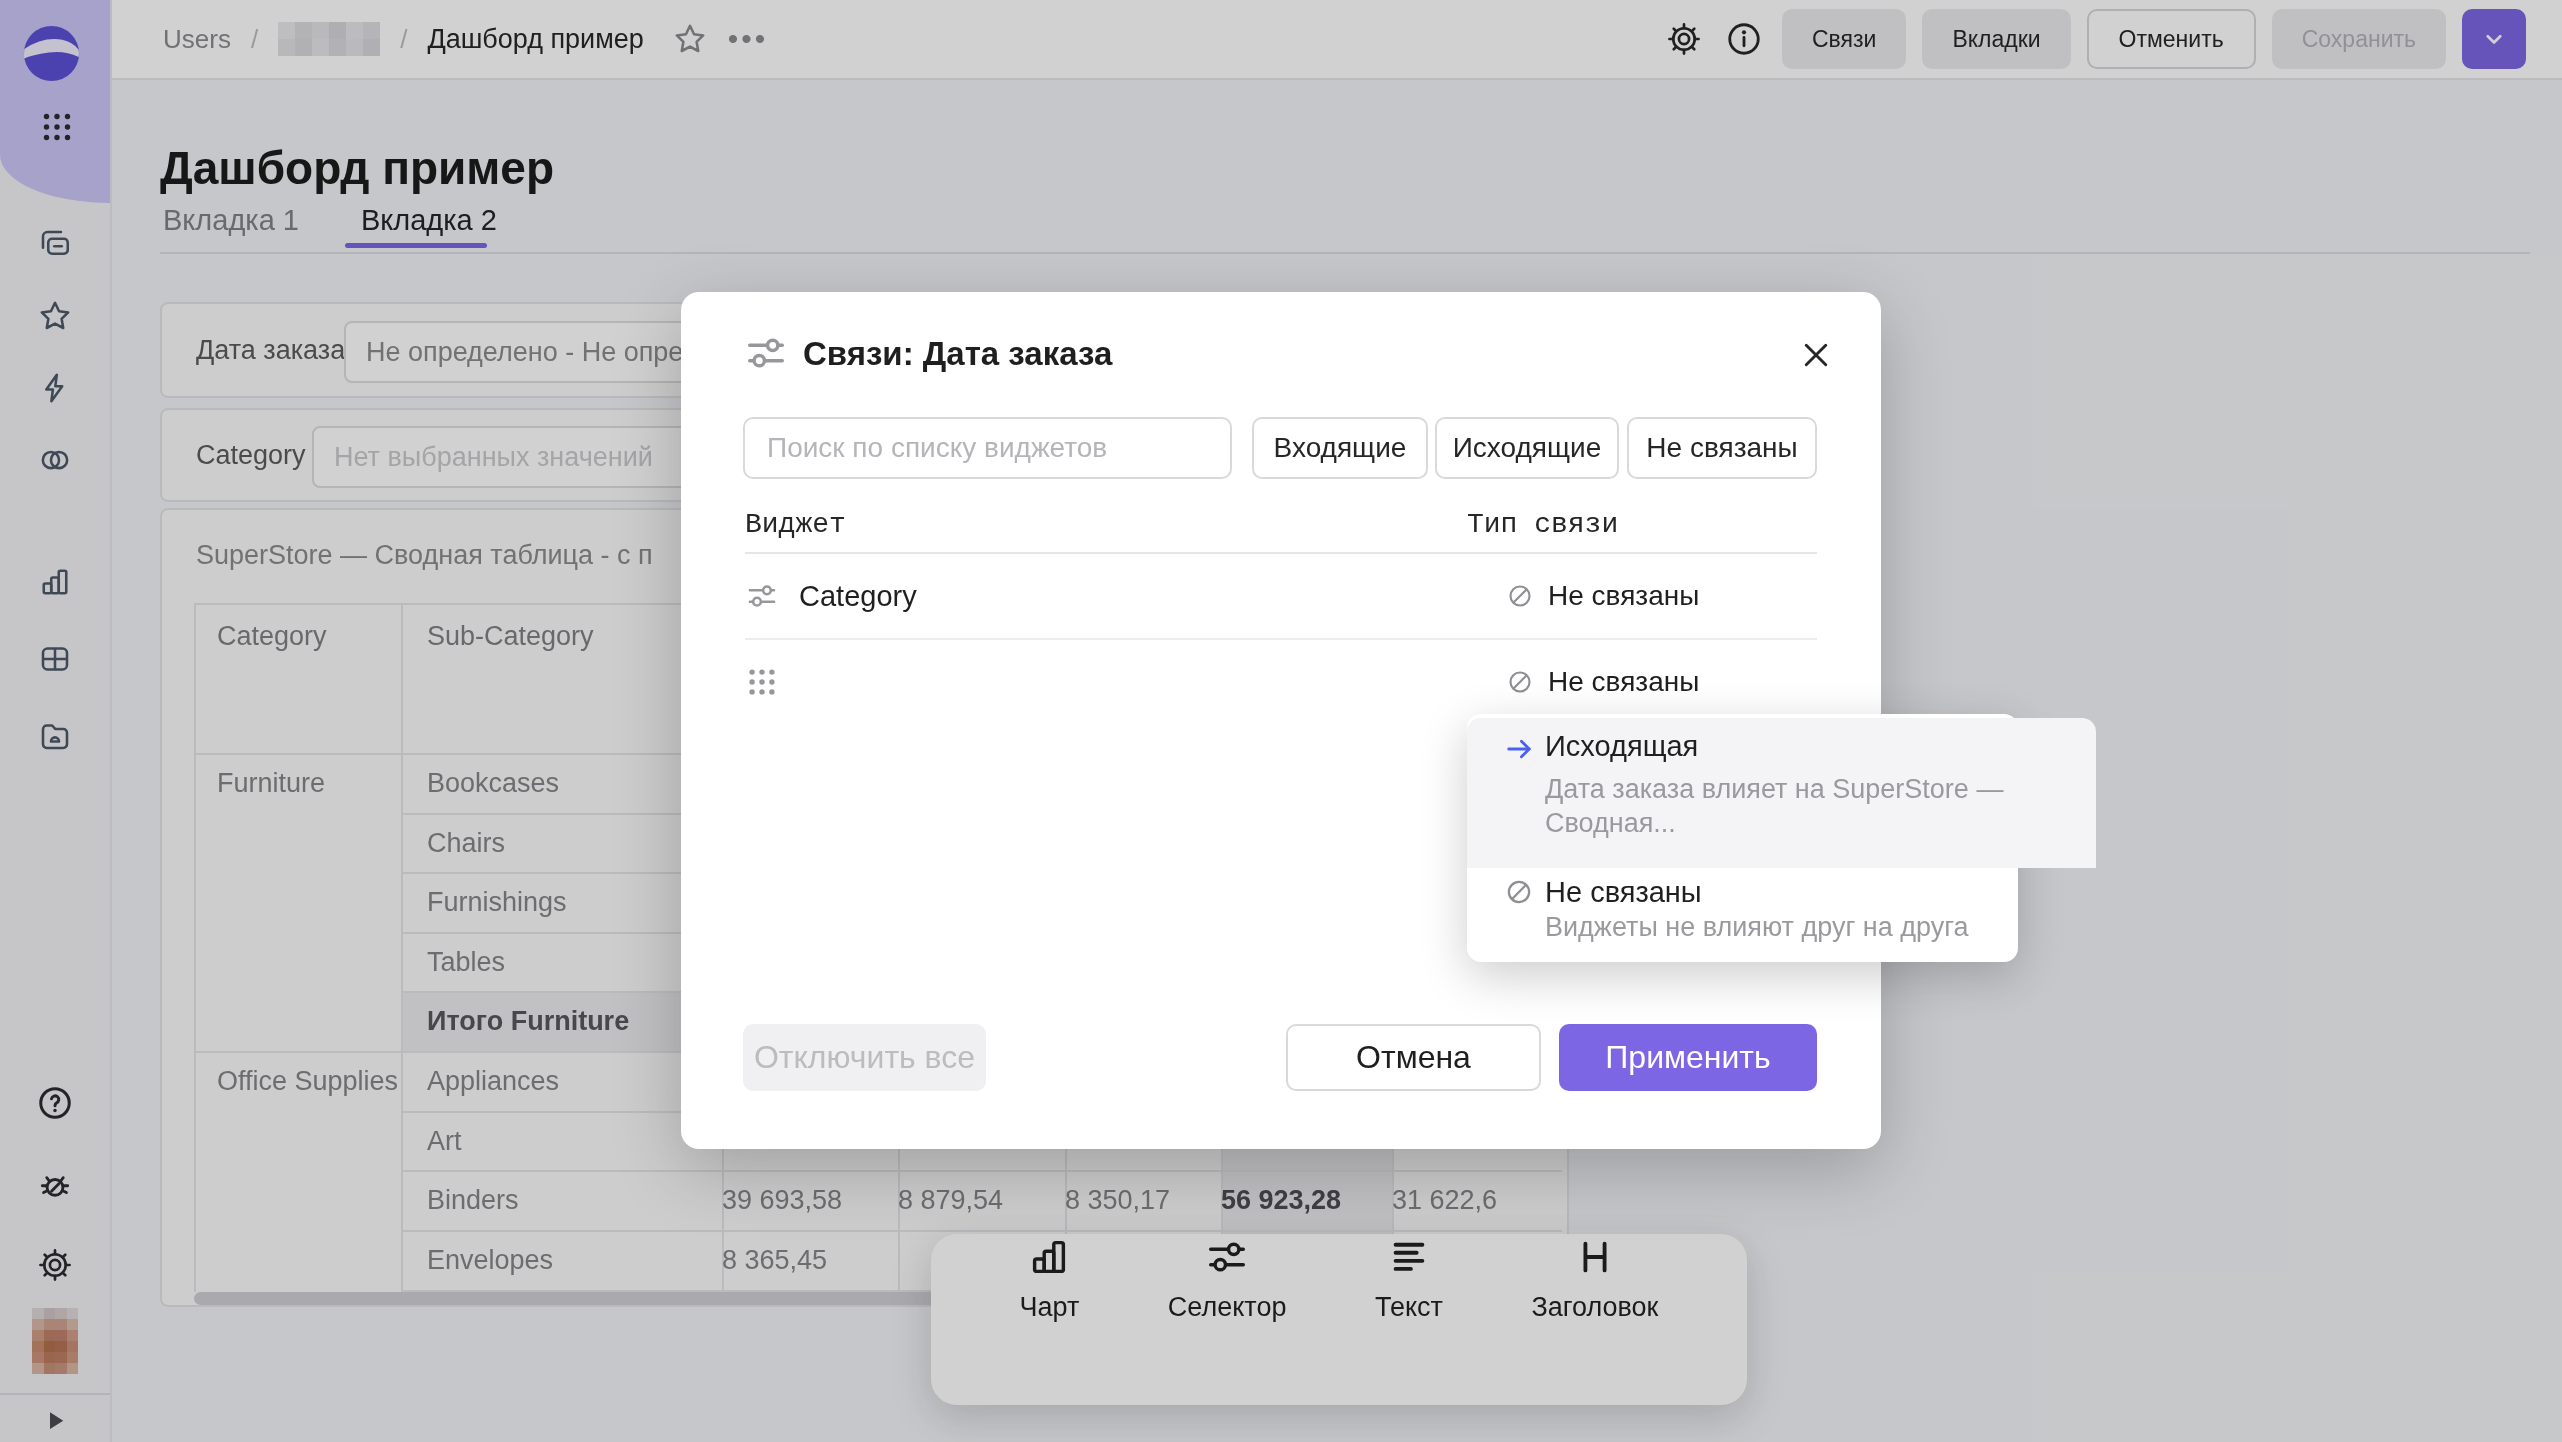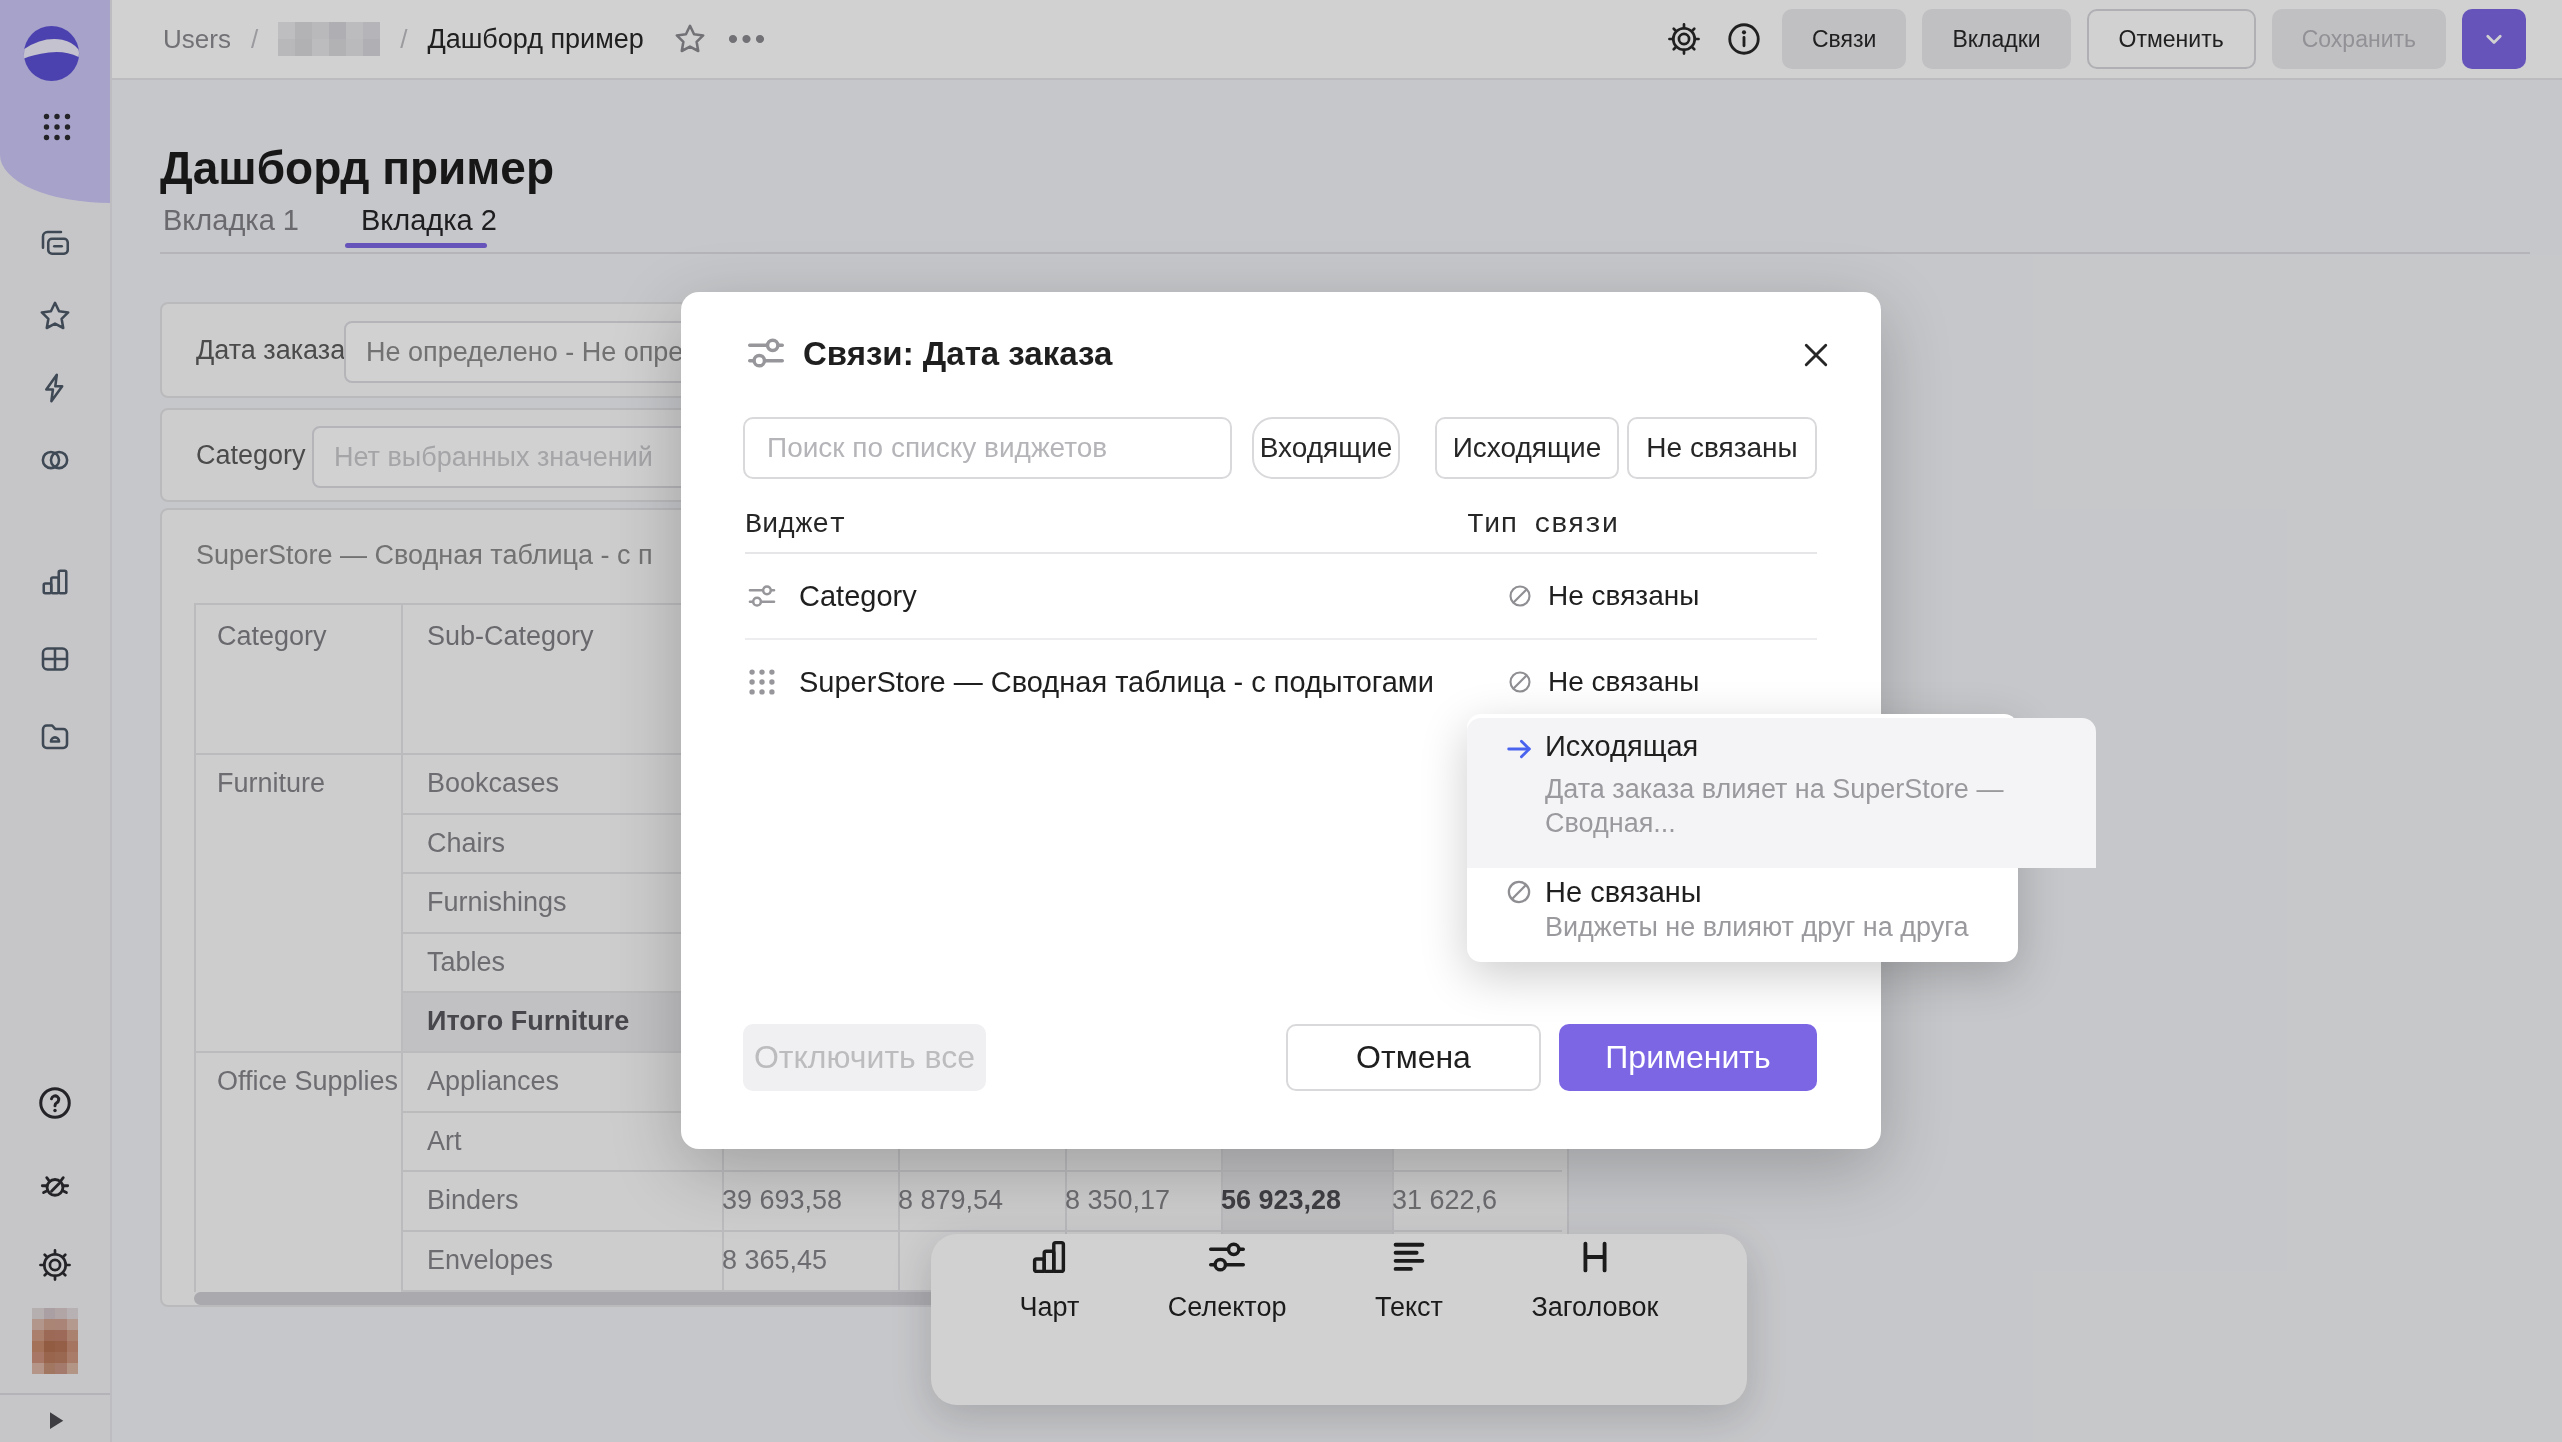--- a/index.html
+++ b/index.html
@@ -409,21 +409,21 @@
       </svg>
     </span>
     <div class="m-title">Связи: Дата заказа</div>
     <button class="m-close">
       <svg viewBox="0 0 24 24" width="36" height="36" fill="none" stroke="currentColor" stroke-width="1.9" stroke-linecap="round">
         <path d="M5.5 5.5 18.5 18.5M18.5 5.5 5.5 18.5"></path>
       </svg>
     </button>
 
     <input class="m-search" placeholder="Поиск по списку виджетов" style="">
-    <button class="m-fbtn" style="left:571px;width:148px;border-radius:21px;">Входящие</button>
+    <button class="m-fbtn" style="left:571px;width:176px;">Входящие</button>
     <button class="m-fbtn" style="left:754px;width:184px;">Исходящие</button>
     <button class="m-fbtn" style="left:946px;width:190px;">Не связаны</button>
 
     <div class="m-colh" style="left:64px;">Виджет</div>
     <div class="m-colh" style="left:786px;">Тип связи</div>
     <div class="m-sep" style="top:260px;"></div>
 
     <span class="ic m-rowicon" style="top:287px;">
       <svg viewBox="0 0 24 24" width="34" height="34" fill="none" stroke="currentColor" stroke-width="1.8" stroke-linecap="round">
         <path d="M3.5 8h17M3.5 16h17"></path>
@@ -447,21 +447,20 @@
           <circle cx="12" cy="5" r="1.9"></circle>
           <circle cx="19" cy="5" r="1.9"></circle>
         <circle cx="5" cy="12" r="1.9"></circle>
           <circle cx="12" cy="12" r="1.9"></circle>
           <circle cx="19" cy="12" r="1.9"></circle>
         <circle cx="5" cy="19" r="1.9"></circle>
           <circle cx="12" cy="19" r="1.9"></circle>
           <circle cx="19" cy="19" r="1.9"></circle>
       </svg>
     </span>
-    <div class="m-rowname" style="top:348px;">SuperStore — Сводная таблица - с подытогами</div>
     <span class="ic m-typeicon" style="top:375px;">
       <svg viewBox="0 0 24 24" width="30" height="30" fill="none" stroke="currentColor" stroke-width="1.7">
         <circle cx="12" cy="12" r="7.6"></circle>
           <path d="M6.8 17.2 17.2 6.8"></path>
       </svg>
     </span>
     <div class="m-typetext" style="top:348px;">Не связаны</div>
 
     <button class="m-btn" style="left:62px;width:243px;background:#f0f0f2;color:#bcbcbf;cursor:default;">Отключить все</button>
     <button class="m-btn" style="left:605px;width:255px;background:#ffffff;border:2px solid #d9d9dc;color:#1f1f1f;">Отмена</button>

